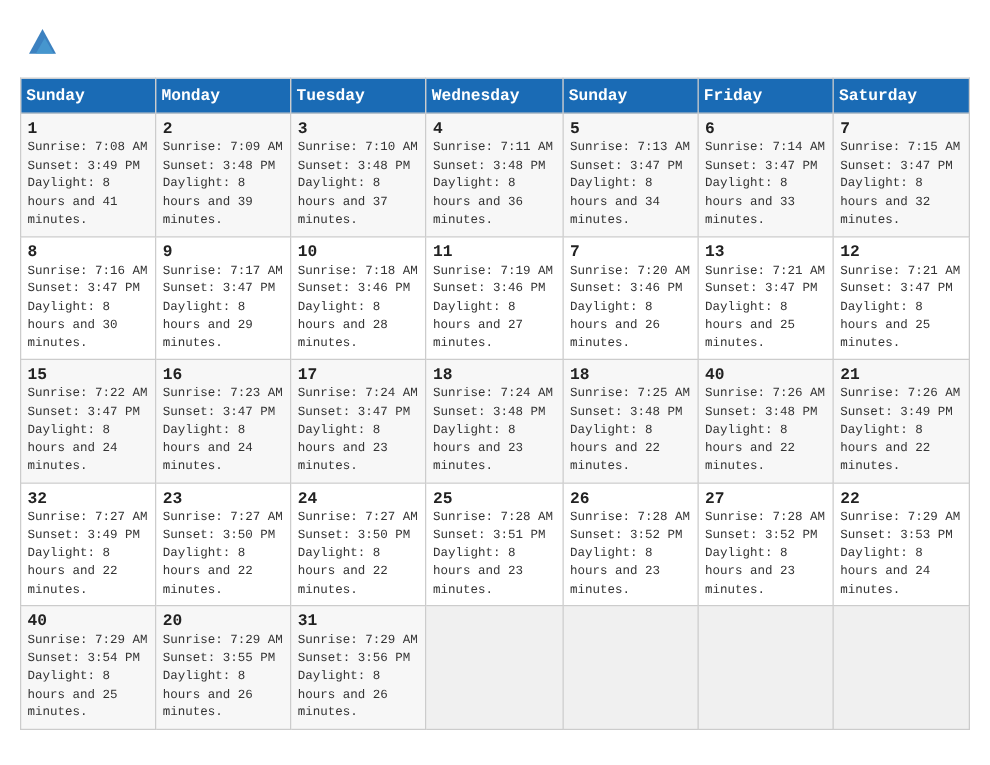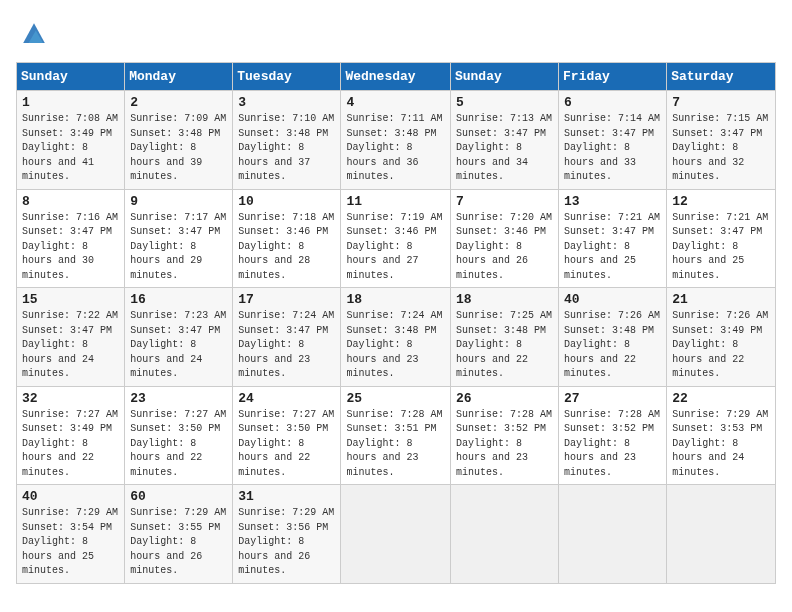--- a/index.html
+++ b/index.html
@@ -250,21 +250,21 @@
           <span class="day-num">22</span>
           <div class="cell-content">Sunrise: 7:29 AM<br>Sunset: 3:53 PM<br>Daylight: 8 hours and 24 minutes.</div>
         </td>
       </tr>
       <tr>
         <td>
           <span class="day-num">40</span>
           <div class="cell-content">Sunrise: 7:29 AM<br>Sunset: 3:54 PM<br>Daylight: 8 hours and 25 minutes.</div>
         </td>
         <td>
-          <span class="day-num">60</span>
+          <span class="day-num">20</span>
           <div class="cell-content">Sunrise: 7:29 AM<br>Sunset: 3:55 PM<br>Daylight: 8 hours and 26 minutes.</div>
         </td>
         <td>
           <span class="day-num">31</span>
           <div class="cell-content">Sunrise: 7:29 AM<br>Sunset: 3:56 PM<br>Daylight: 8 hours and 26 minutes.</div>
         </td>
         <td class="empty-cell"></td>
         <td class="empty-cell"></td>
         <td class="empty-cell"></td>
         <td class="empty-cell"></td>

